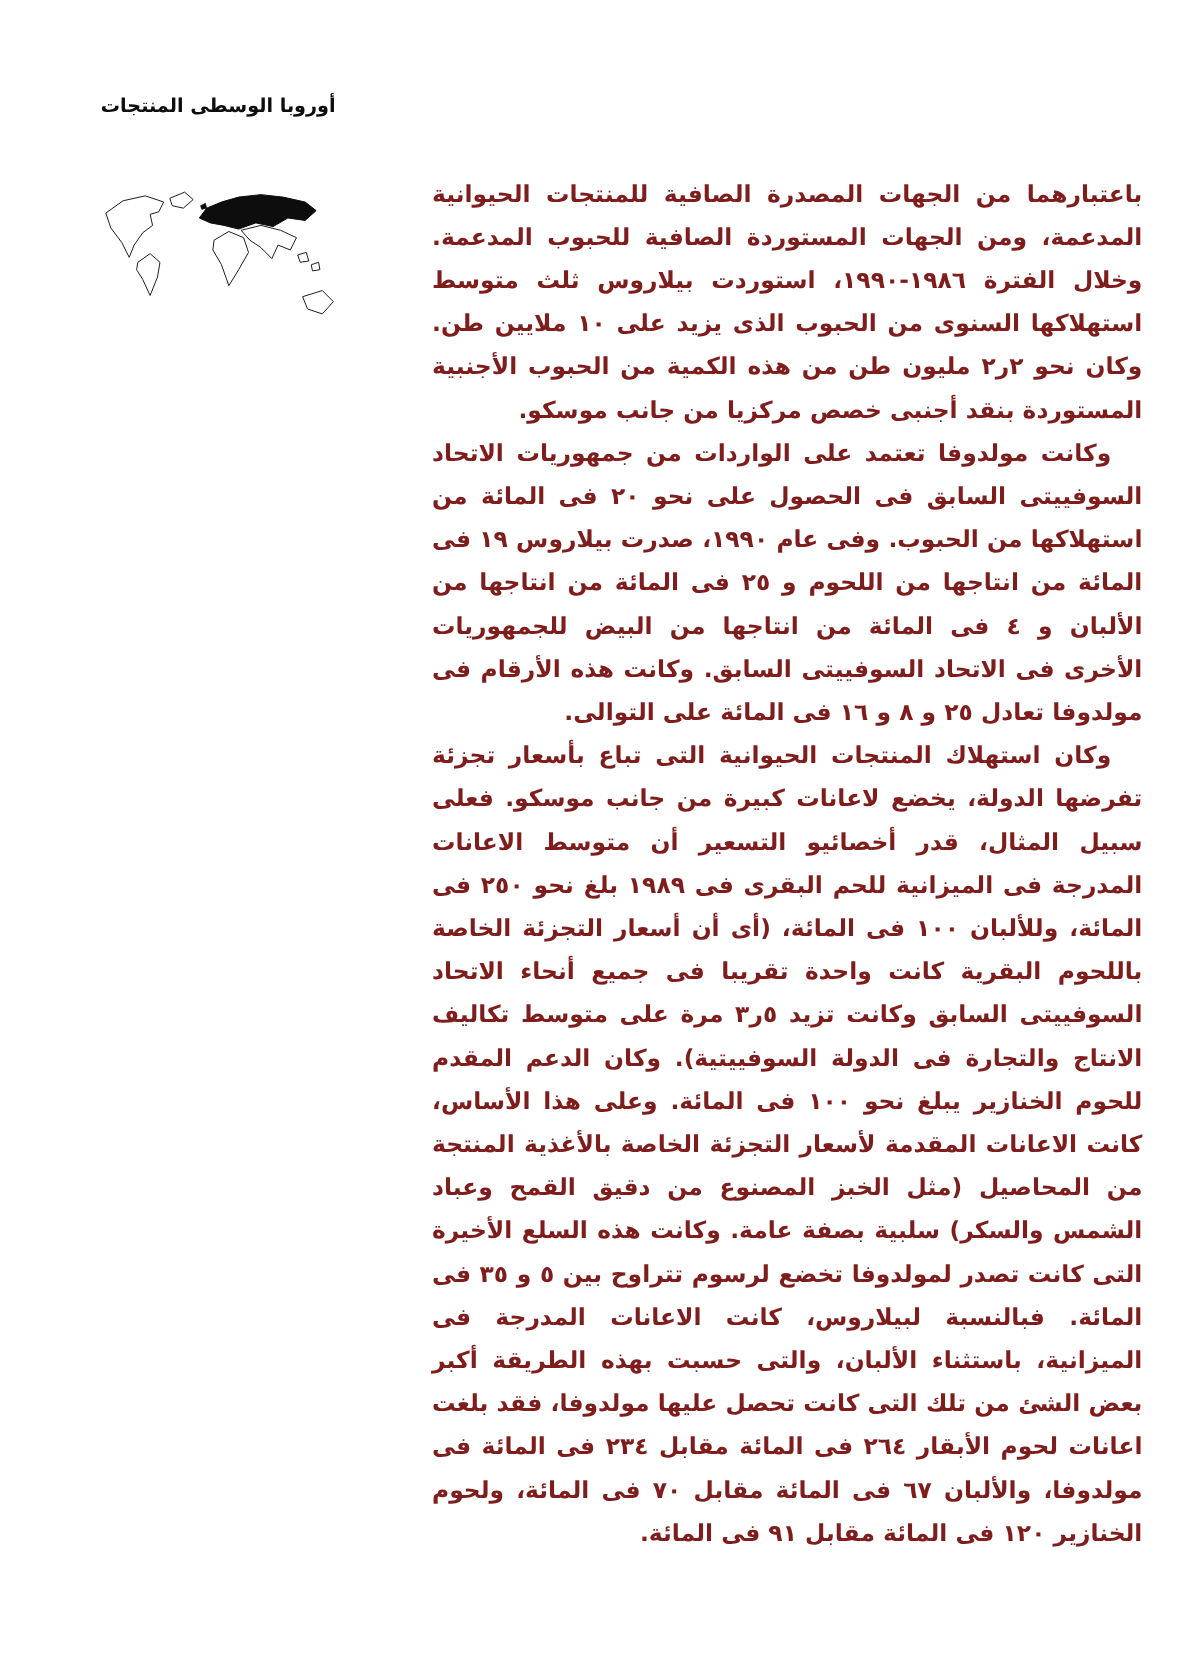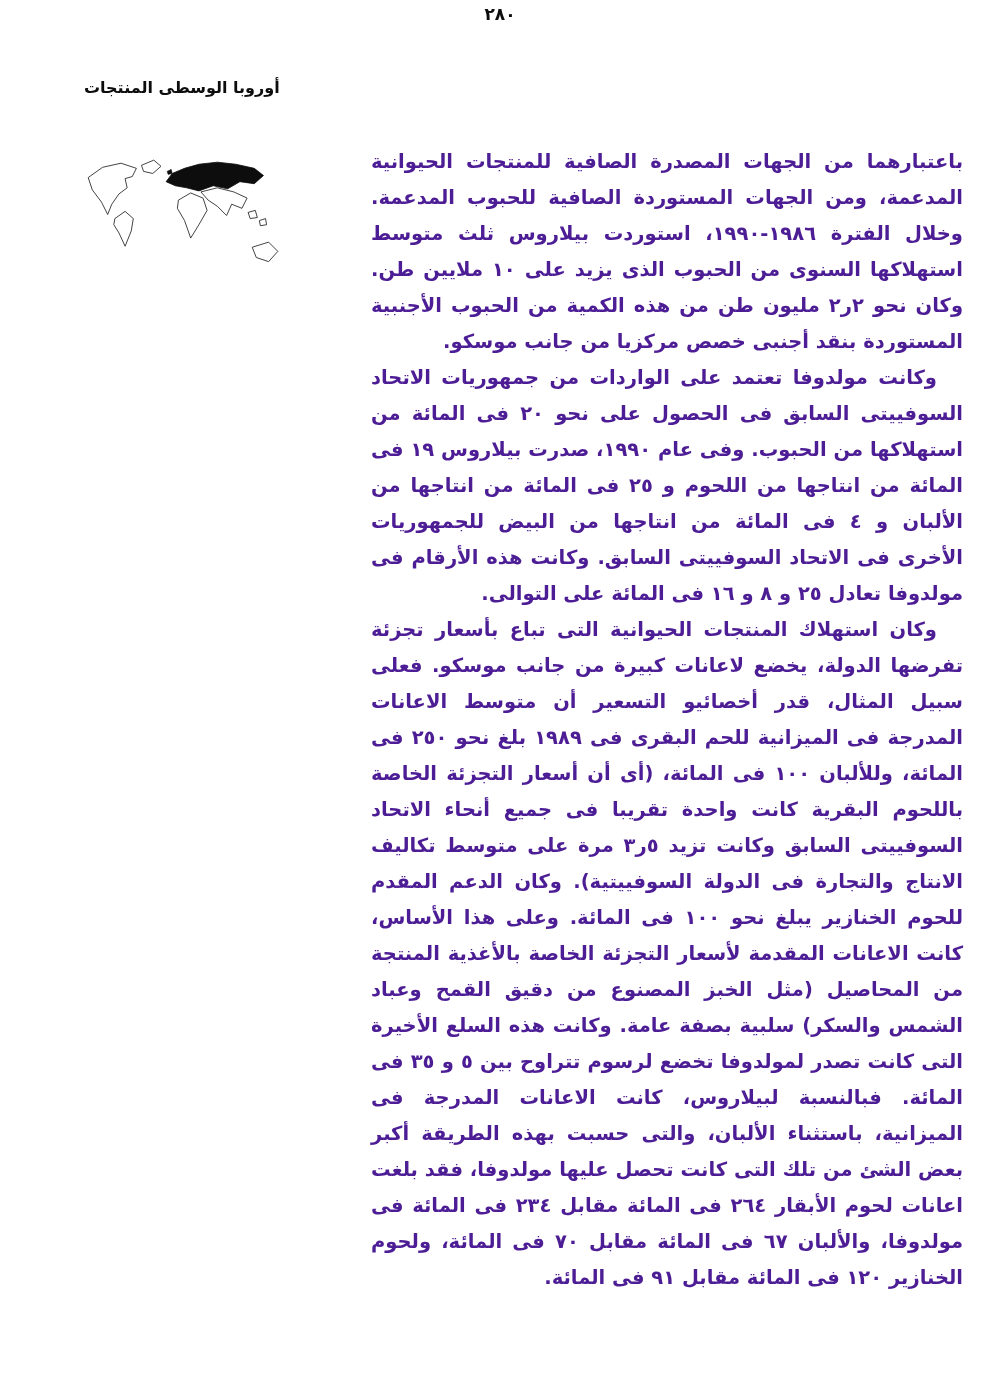--- a/index.html
+++ b/index.html
@@ -44,44 +44,43 @@
     width: 205px;
     height: 140px;
   }
   .map-figure svg {
     width: 100%;
     height: 100%;
     display: block;
   }
   .text-column {
     position: absolute;
-    left: 371px;
+    left: 360px;
     top: 144px;
     width: 592px;
     direction: rtl;
     text-align: justify;
     font-size: 19.5px;
     line-height: 36px;
     font-weight: bold;
-    color: #4c1d95;
+    color: #7f1d1d;
   }
   .text-column p {
     margin: 0;
     padding: 0;
   }
   .text-column p.indent {
     text-indent: 26px;
   }
 </style>
 </head>
 <body>
 
 <div class="page">
 
-  <div class="page-number">٢٨٠</div>
 
   <div class="section-heading">أوروبا الوسطى المنتجات</div>
 
   <div class="map-figure">
     <svg viewBox="0 0 200 135" xmlns="http://www.w3.org/2000/svg">
 
       <path d="M60,18 L72,13 L79,19 L71,26 L62,24 Z" fill="#ffffff" stroke="#1a1a1a" stroke-width="0.8"></path>
 
       <path d="M8,30 L22,20 L40,16 L55,21 L51,29 L44,31 L46,40 L38,46 L31,56 L27,66 L21,54 L12,42 Z" fill="#ffffff" stroke="#1a1a1a" stroke-width="0.8"></path>
 

